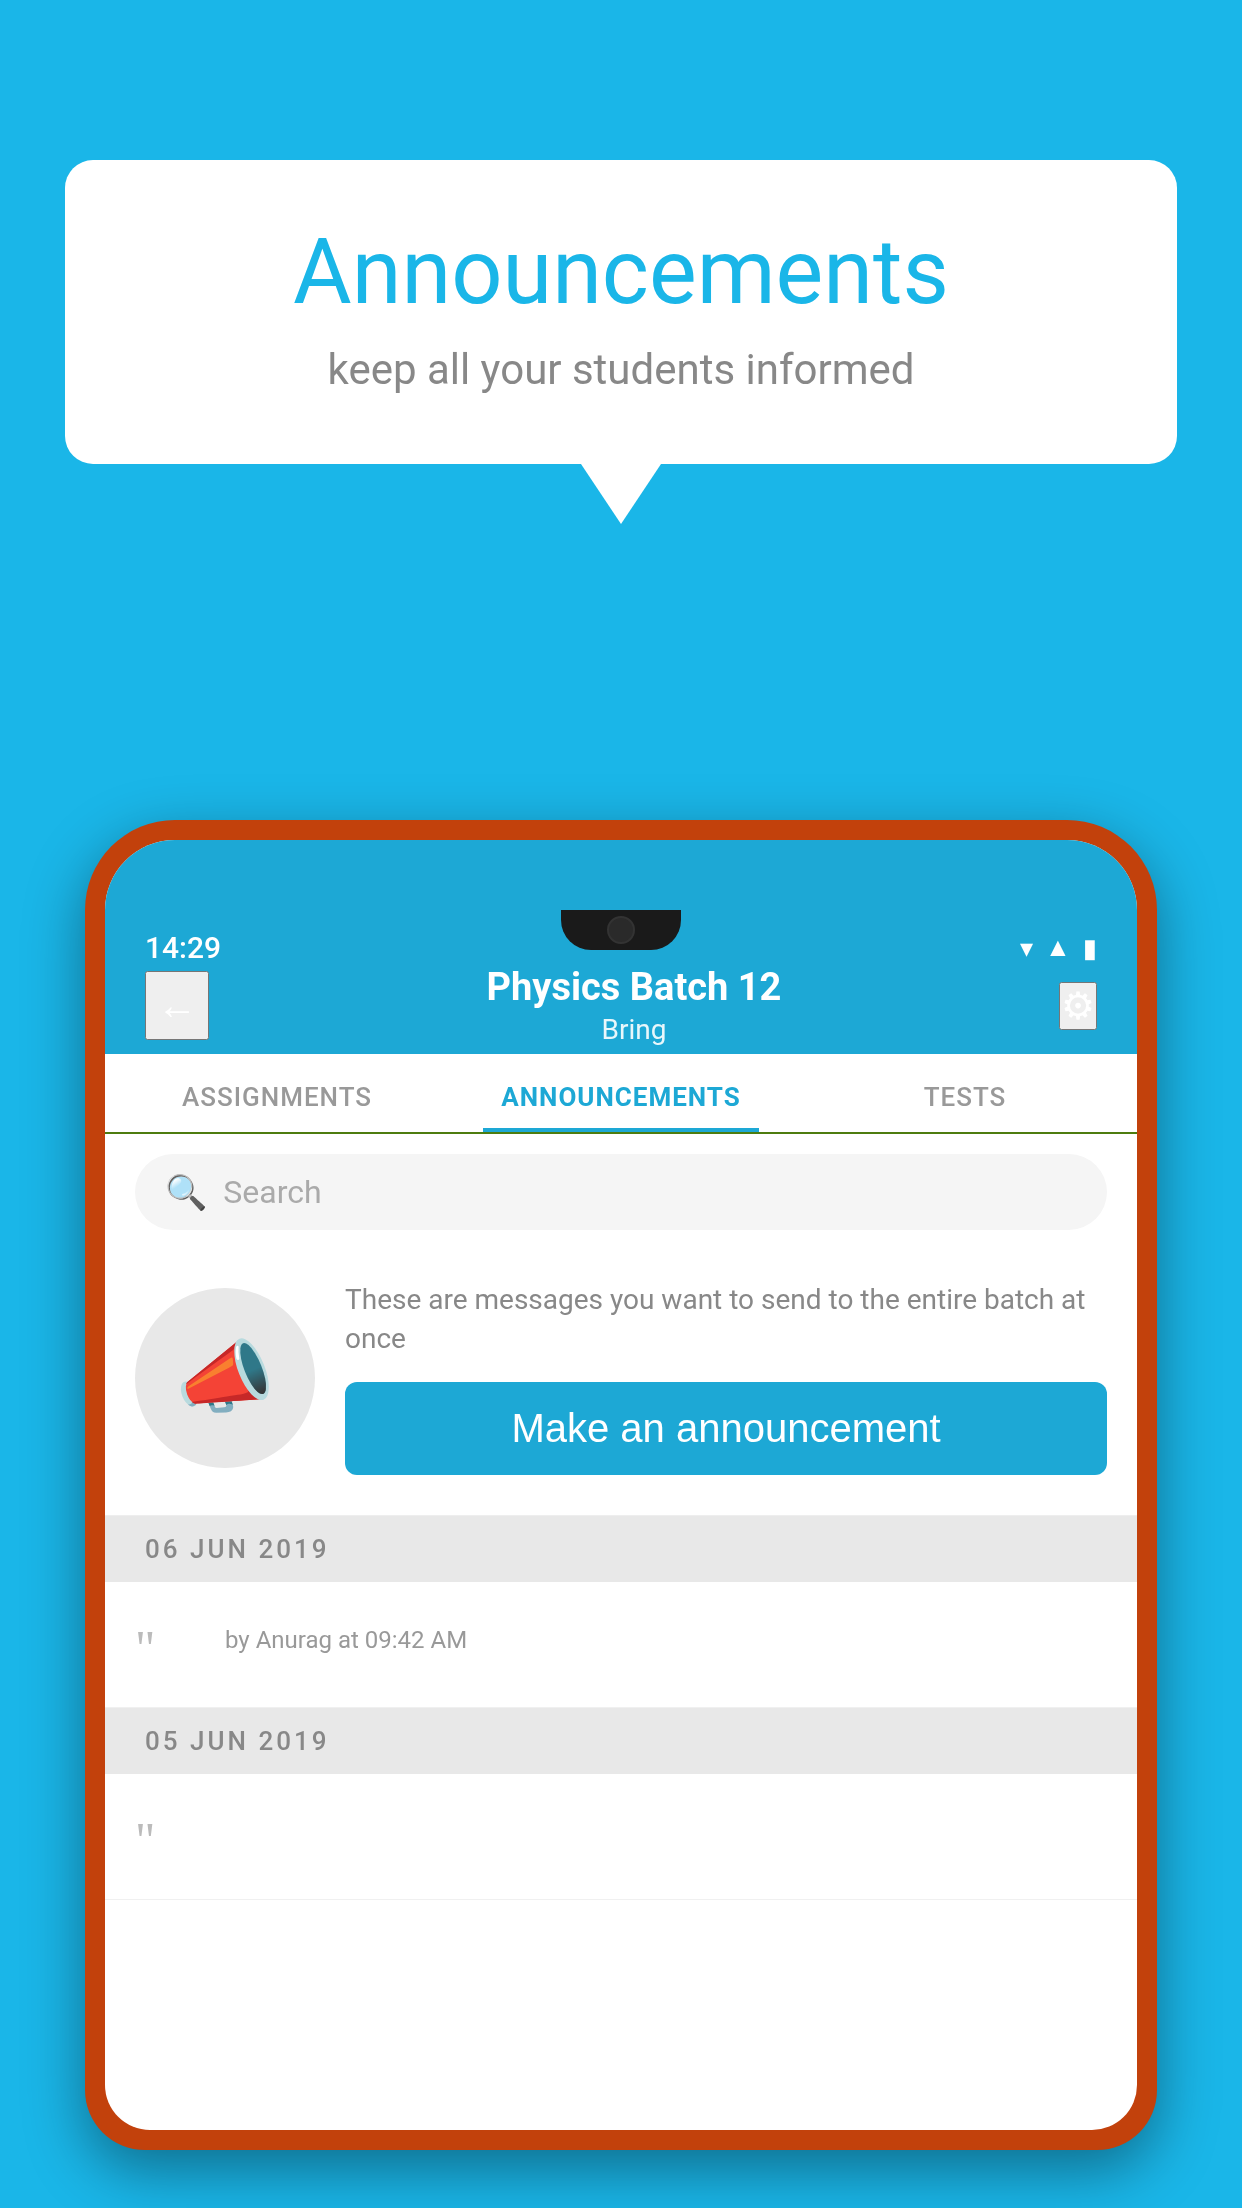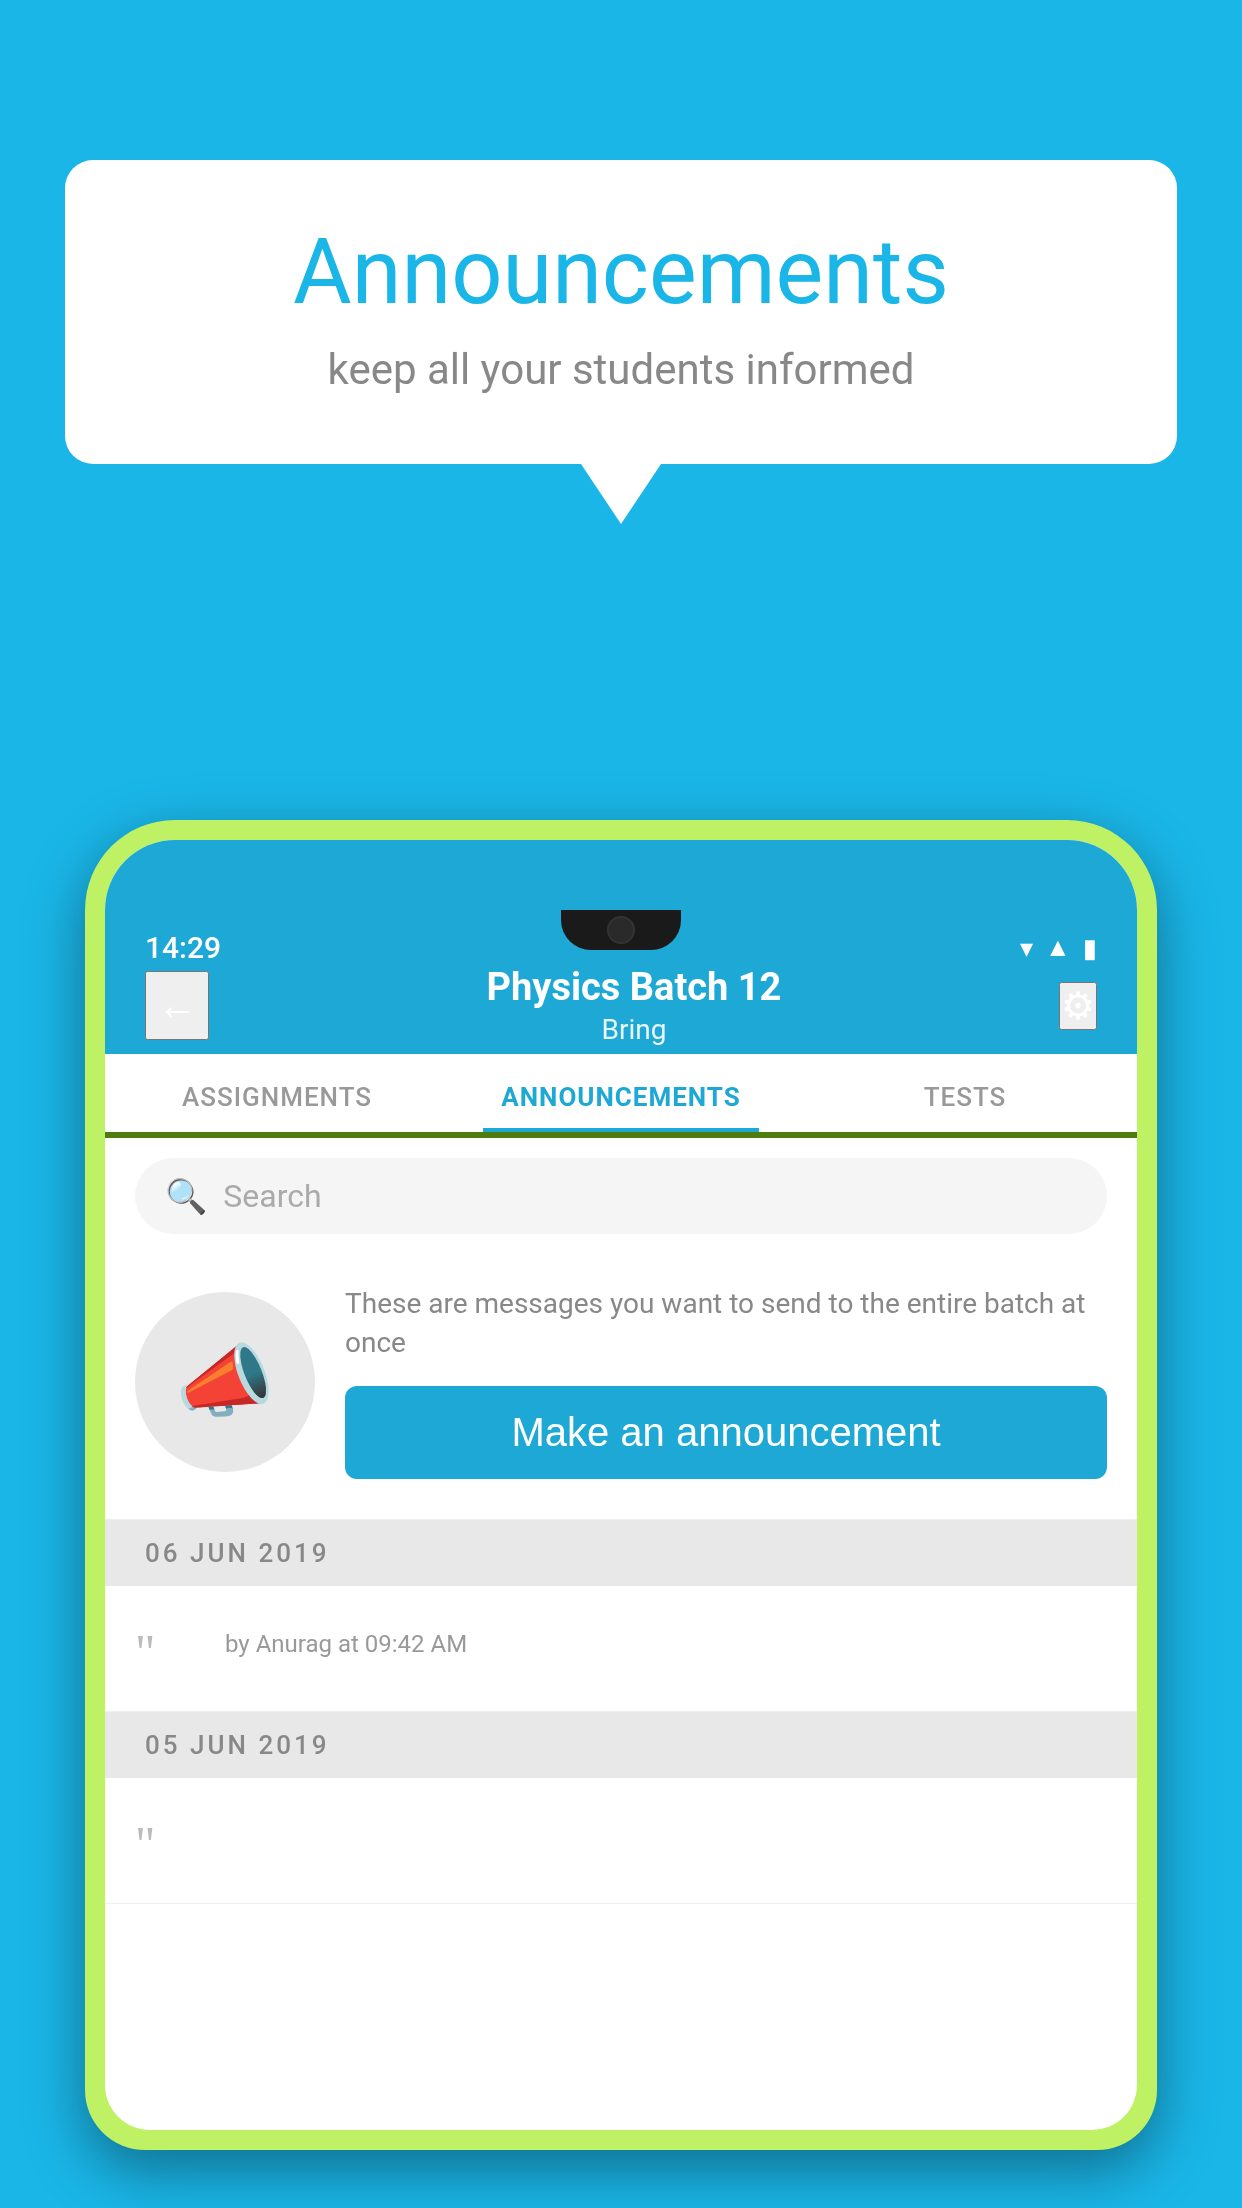--- a/index.html
+++ b/index.html
@@ -58,21 +58,21 @@
     
     .phone-container {
       position: absolute;
       top: 820px;
       left: 85px;
       right: 85px;
       bottom: 0;
     }
 
     .phone-frame {
-      background: #bef264;
+      background: #c2410c;
       border-radius: 90px 90px 60px 60px;
       padding: 20px;
       width: 100%;
       height: 1330px;
       position: relative;
       box-shadow: 0 20px 60px rgba(0,0,0,0.4);
     }
 
     .phone-status-bar-left {
       font-size: 30px;
@@ -152,21 +152,21 @@
     .settings-btn {
       color: white;
       font-size: 38px;
       cursor: pointer;
     }
 
     
     .tabs-bar {
       display: flex;
       background: white;
-      border-bottom: 6px solid #4d7c0f;
+      border-bottom: 2px solid #4d7c0f;
     }
 
     .tab-item {
       flex: 1;
       text-align: center;
       padding: 28px 10px 20px;
       font-size: 26px;
       font-weight: 500;
       color: #999;
       cursor: pointer;

